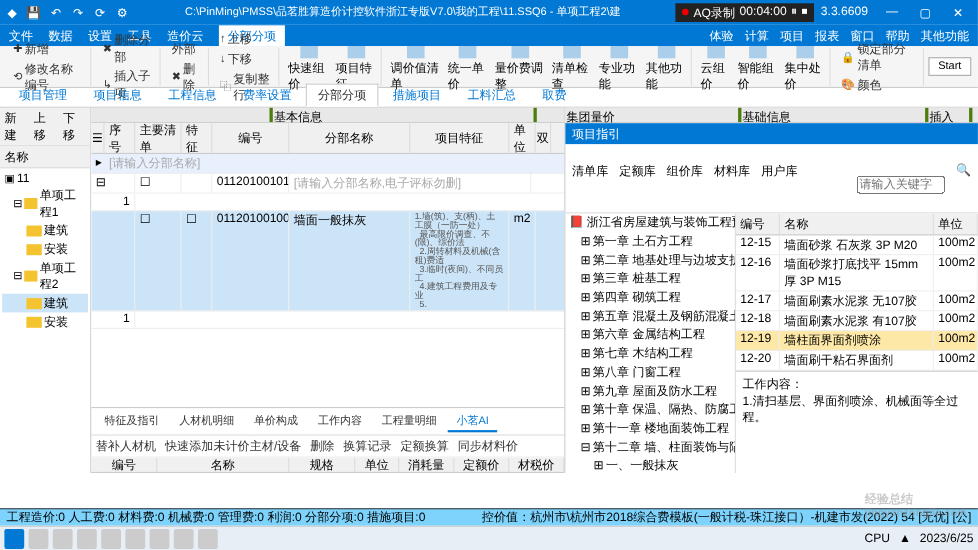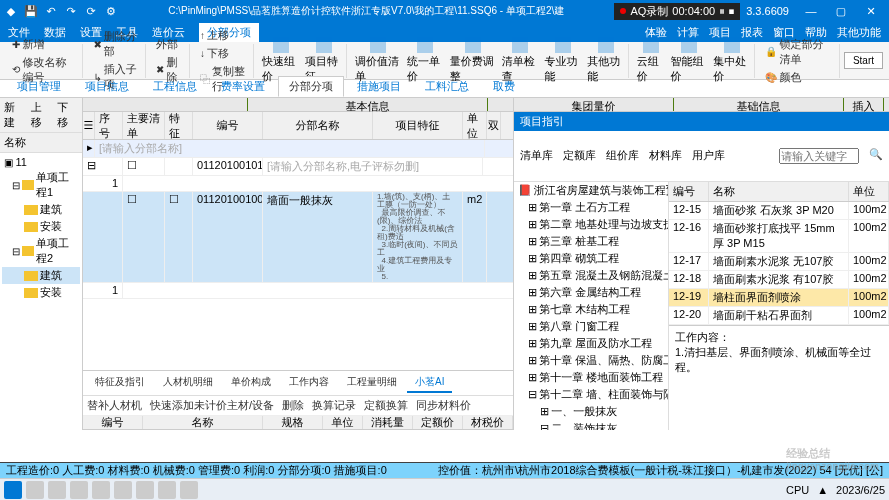--- a/index.html
+++ b/index.html
@@ -62,21 +62,21 @@
 .rp-list-row{display:flex;font-size:10px;border-bottom:1px solid #eee}
 .rp-list-row.sel{background:#fde8a8}
 .rp-list-row .c{padding:1px 4px;border-right:1px solid #eee;overflow:hidden}
 .rp-detail{border-top:1px solid #ccc;padding:4px 6px;font-size:10px;min-height:40px}
 .statusbar{position:absolute;bottom:22px;left:0;right:0;height:16px;background:#7dd3fc;border-top:1px solid #404040;display:flex;align-items:center;padding:0 6px;font-size:10px;gap:8px;justify-content:space-between}
 .taskbar{position:absolute;bottom:0;left:0;right:0;height:22px;background:#e8eef5;border-top:1px solid #ccc;display:flex;align-items:center;padding:0 4px;gap:4px}
 .taskbar .tb-ico{width:18px;height:18px;background:#ccc;border-radius:2px}
 .taskbar .right{margin-left:auto;display:flex;gap:8px;font-size:10px;align-items:center}
 .watermark{position:absolute;bottom:28px;right:10px;font-size:22px;color:rgba(150,150,150,.5);font-weight:bold;pointer-events:none}
 .col-hdr-top{background:#e8e8e8;display:flex;font-size:10px;height:14px;border-bottom:1px solid #ccc}
-.col-hdr-top .seg{border-right:1px solid #4d7c0f;text-align:center;padding:1px}
+.col-hdr-top .seg{border-right:3px solid #4d7c0f;padding:1px}
 </style>
 </head>
 <body>
 
 <div class="titlebar">
   <div class="icons-left">
     <span>◆</span>
     <span>💾</span>
     <span>↶</span>
     <span>↷</span>
@@ -323,21 +323,21 @@
       <div class="seg" style="width:170px">基础信息</div>
       <div class="seg" style="width:40px">插入</div>
     </div>
     <div class="rp-title">项目指引</div>
     <div class="rp-tabs">
       <span>清单库</span>
       <span>定额库</span>
       <span>组价库</span>
       <span>材料库</span>
       <span>用户库</span>
-      <input style="margin-left: auto; width: 80px;" placeholder="请输入关键字">
+      <input style="margin-left: auto; width: 80px; margin-top: 12px;" placeholder="请输入关键字">
       <span>🔍</span>
     </div>
     <div class="rp-body">
       <div class="rp-tree">
         <div class="rp-tree-item">📕 <span>浙江省房屋建筑与装饰工程预算定额 (2018版)</span></div>
         <div class="rp-tree-item lvl1">⊞ <span>第一章 土石方工程</span></div>
         <div class="rp-tree-item lvl1">⊞ <span>第二章 地基处理与边坡支护工程</span></div>
         <div class="rp-tree-item lvl1">⊞ <span>第三章 桩基工程</span></div>
         <div class="rp-tree-item lvl1">⊞ <span>第四章 砌筑工程</span></div>
         <div class="rp-tree-item lvl1">⊞ <span>第五章 混凝土及钢筋混凝土工程</span></div>

